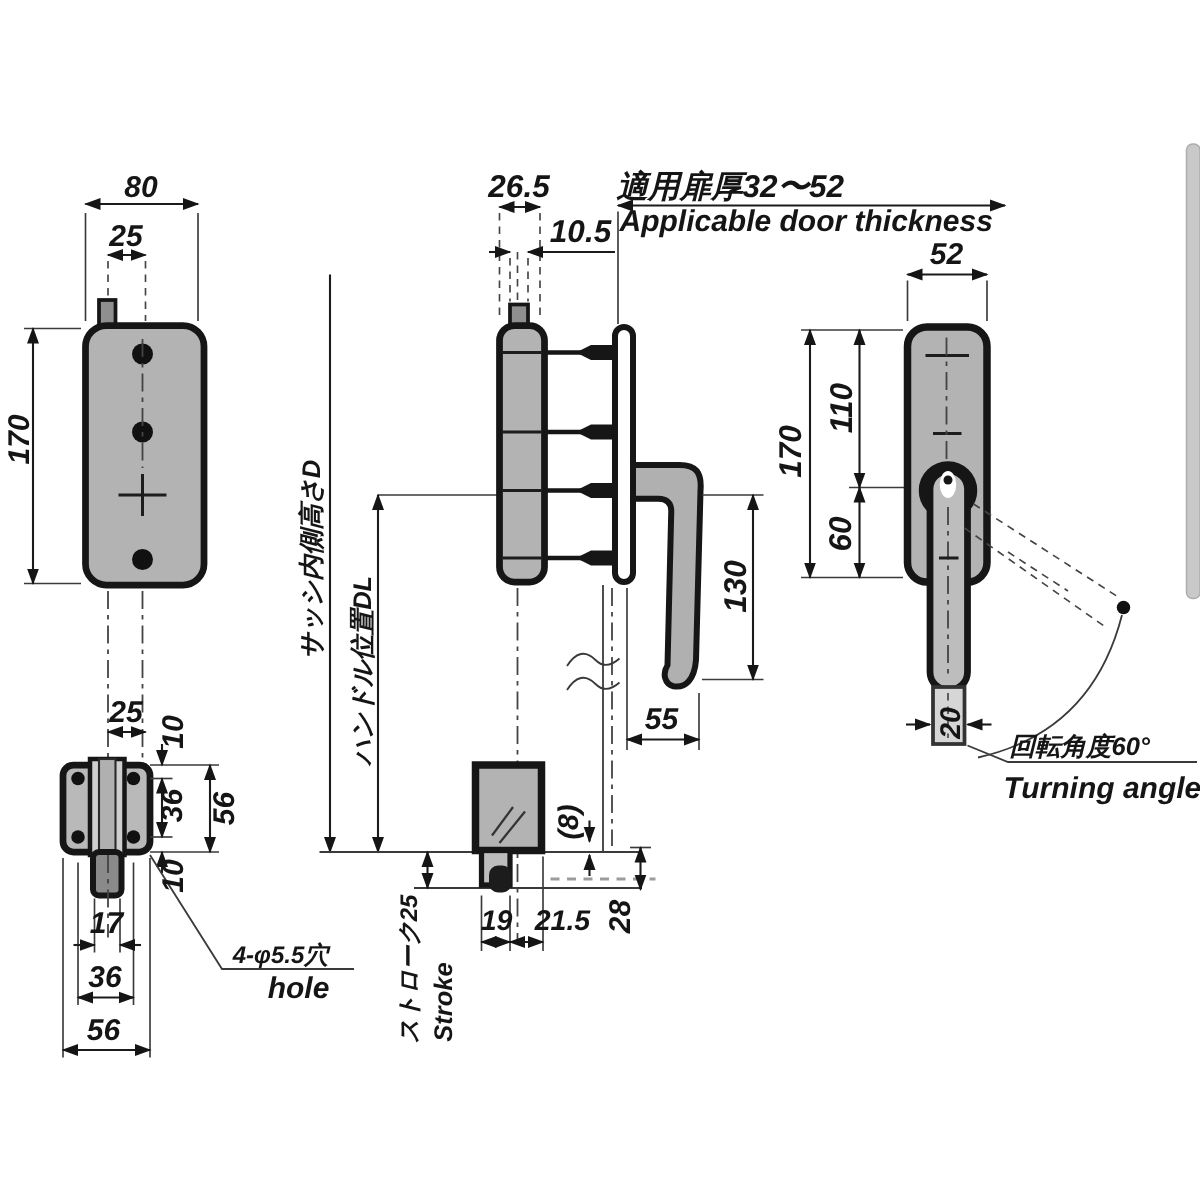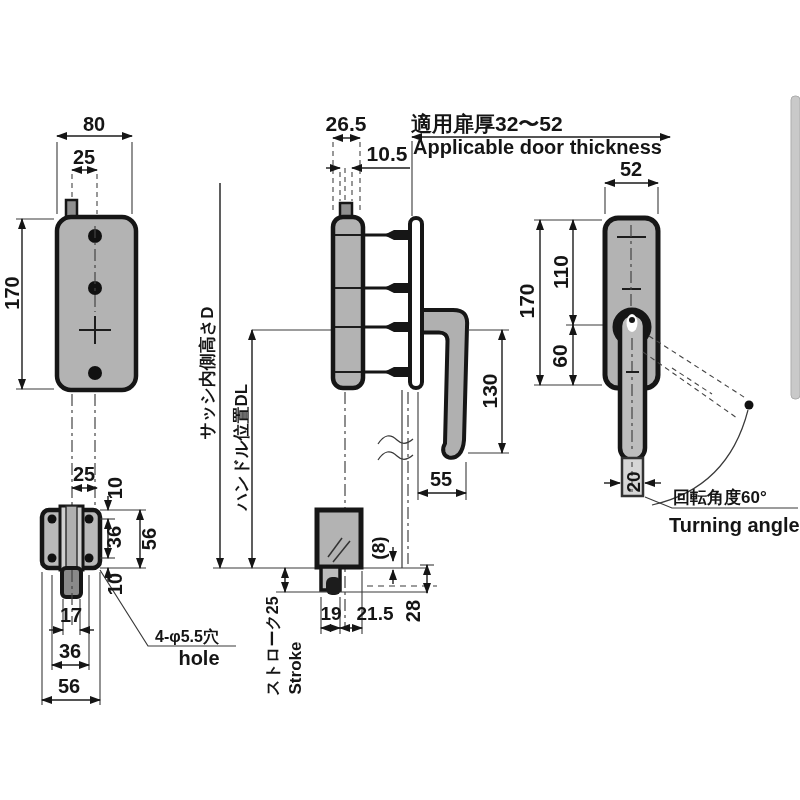--- a/index.html
+++ b/index.html
@@ -1,16 +1,16 @@
 <!DOCTYPE html>
 <html><head>
 <meta charset="utf-8">
 <style>
   html,body{margin:0;padding:0;background:#ffffff;}
-  .stage{width:800px;height:800px;background:#ffffff;position:relative;overflow:hidden;}
+  .stage{width:800px;height:800px;background:#ffffff;position:relative;overflow:hidden;font-style:italic;}
   svg{display:block;}
   text{font-family:"Liberation Sans","DejaVu Sans",sans-serif;font-weight:700;fill:#151515;}
   .num{font-size:20px;}
   .numL{font-size:21px;}
   .numS{font-size:19px;}
   .jpBig{font-size:21px;}
   .enBig{font-size:20px;}
   .jpV{font-size:17px;}
   .jpS{font-size:16px;}
   .enS{font-size:17px;}

